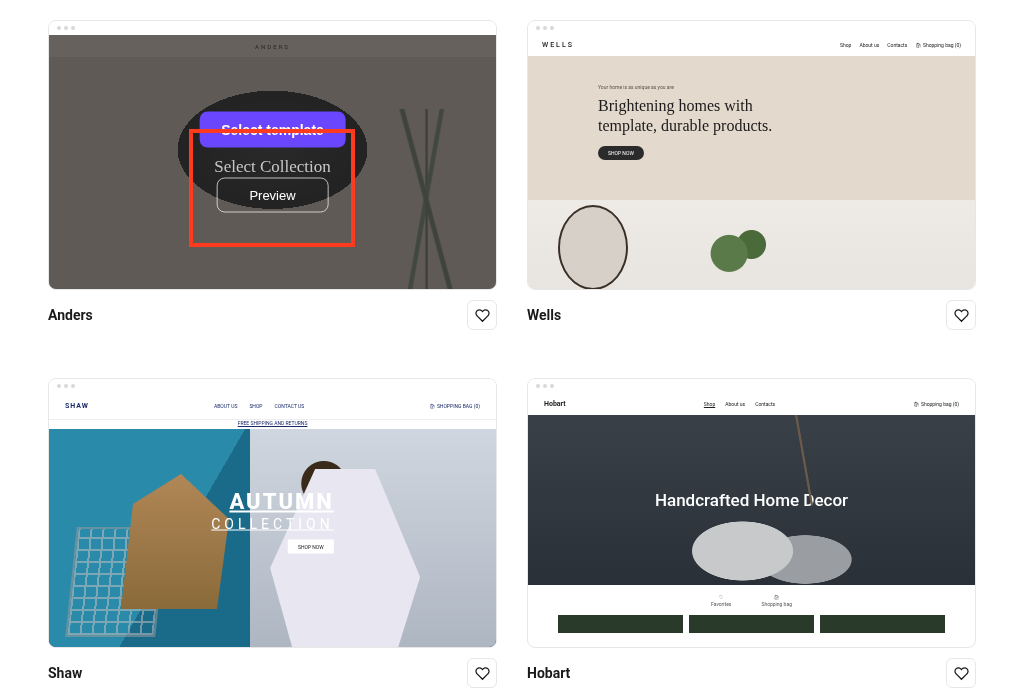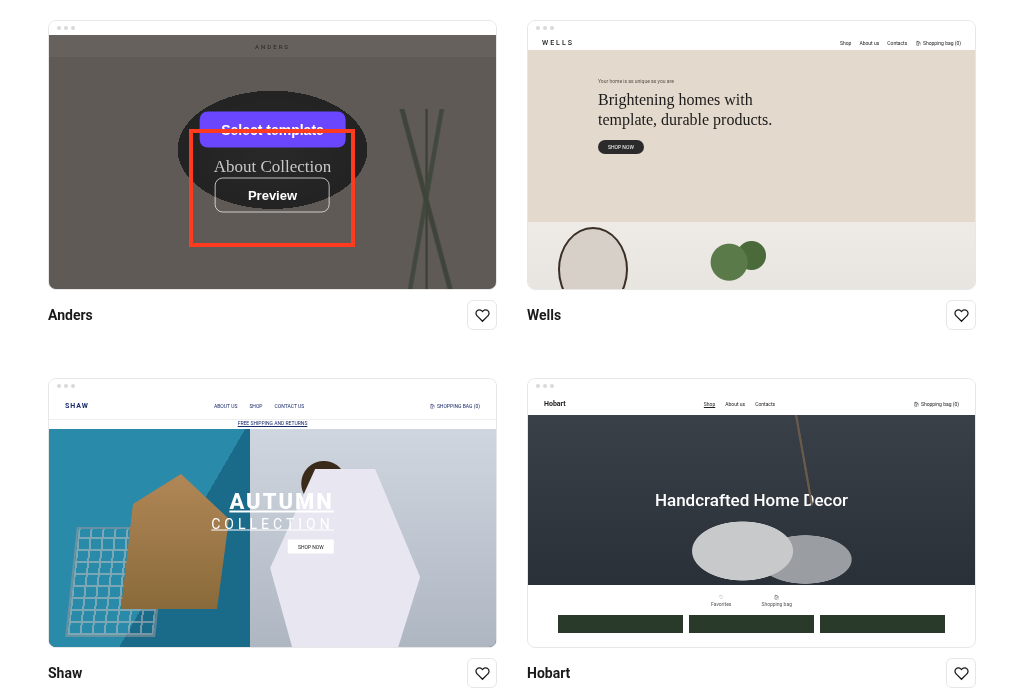--- a/index.html
+++ b/index.html
@@ -106,39 +106,39 @@
     font-weight: 600;
     cursor: pointer;
   }
   .btn-preview {
     background: transparent;
     color: #fff;
     border: 1px solid rgba(255,255,255,0.7);
     border-radius: 8px;
     padding: 9px 32px;
     font-size: 13px;
-    font-weight: 700;
+    font-weight: 400;
     cursor: pointer;
   }
   .highlight-box {
     position: absolute;
     border: 4px solid #ff3b1f;
     pointer-events: none;
   }
 
   
   .wells { display:flex; flex-direction:column; }
   .wells-top {
     height: 22px; display:flex; align-items:center; justify-content:space-between;
     padding: 0 14px; font-size:5px; color:#222; background:#fff;
   }
   .wells-top .wbrand { font-size:7px; letter-spacing:2px; font-weight:500; }
   .wells-top .wnav { display:flex; gap:8px; }
   .wells-hero {
-    background:#e4d9cd; flex:1 0 auto; height:172px;
+    background:#e4d9cd; flex:1 0 auto; height:144px;
     padding: 28px 0 0 70px;
     position:relative;
   }
   .wells-tag { font-size:5px; color:#5a5248; margin-bottom:6px;}
   .wells-head { font-size:16px; font-weight:500; color:#1a1a1a; line-height:1.25; font-family: Georgia, serif;}
   .wells-cta {
     margin-top:10px; display:inline-block; background:#2b2b2b; color:#fff;
     font-size:5px; padding:4px 10px; border-radius:10px;
   }
   .wells-photo {
@@ -249,21 +249,21 @@
       <div class="inner">
         <div class="anders-bg">
           <div class="anders-nav">
             <span class="brand">ANDERS</span>
           </div>
           <div class="anders-hero">
             <div class="anders-plant"></div>
           </div>
         </div>
         <div class="dim"></div>
-        <div class="anders-herotext">About Collection</div>
+        <div class="anders-herotext">Select Collection</div>
         <div class="hover-controls">
           <button class="btn-select">Select template</button>
           <button class="btn-preview">Preview</button>
         </div>
         <div class="highlight-box" style="left:140px; top:94px; width:166px; height:118px;"></div>
       </div>
     </div>
     <div class="meta">
       <div class="tname">Anders</div>
       <div class="fav">

